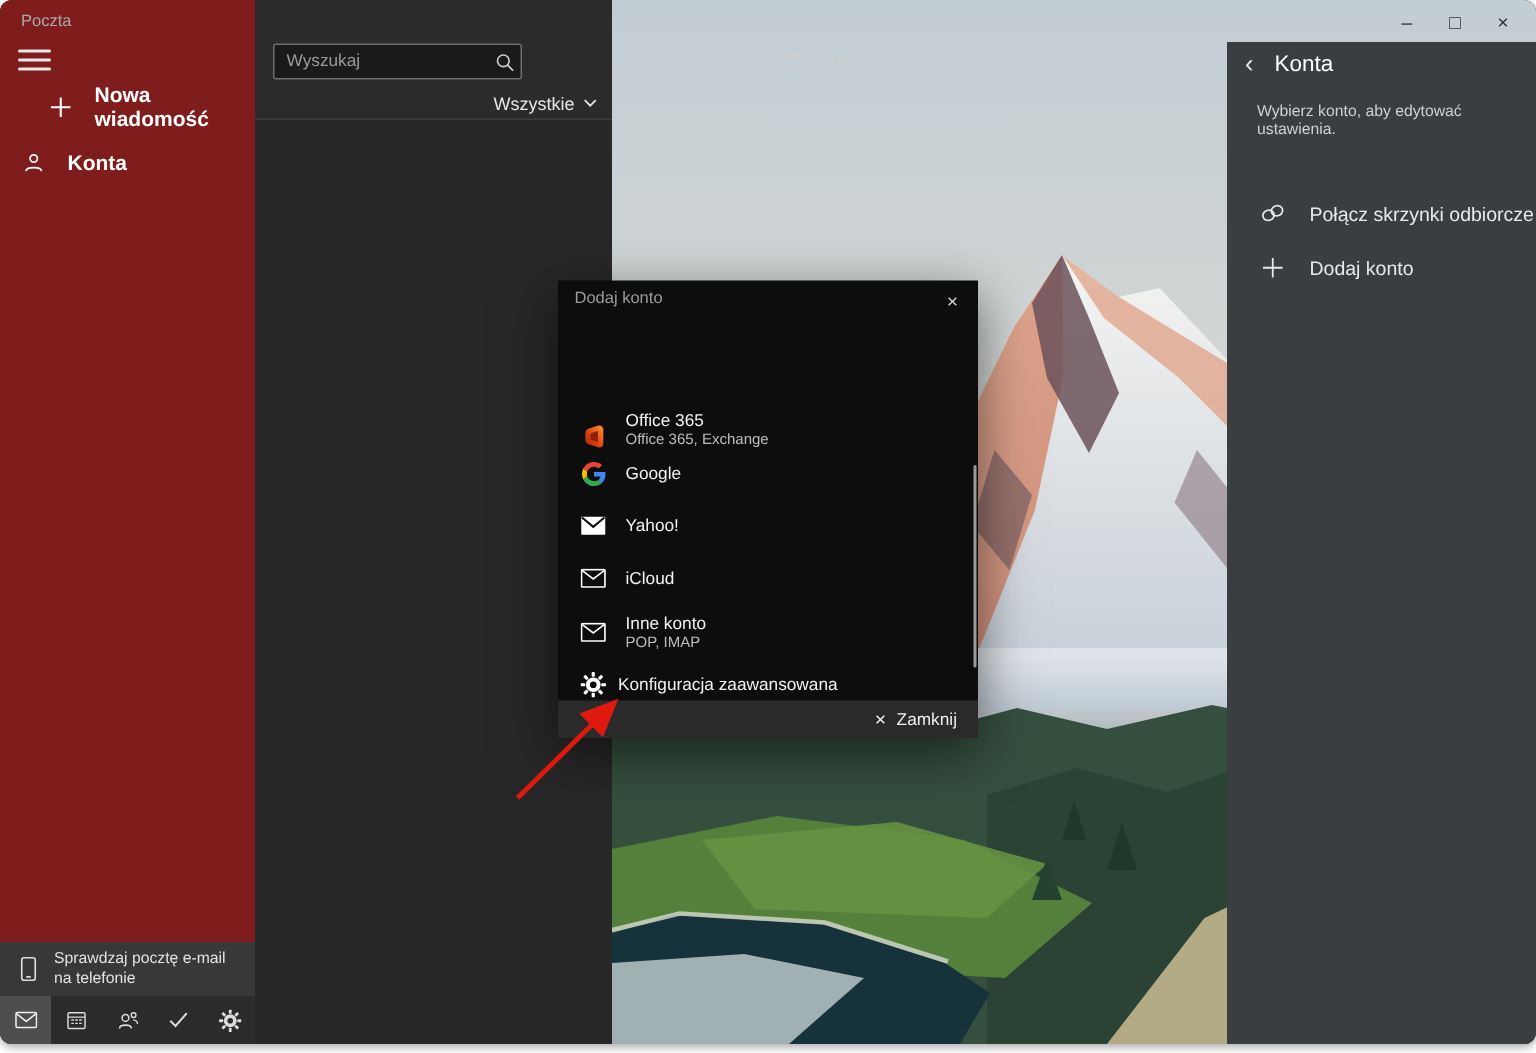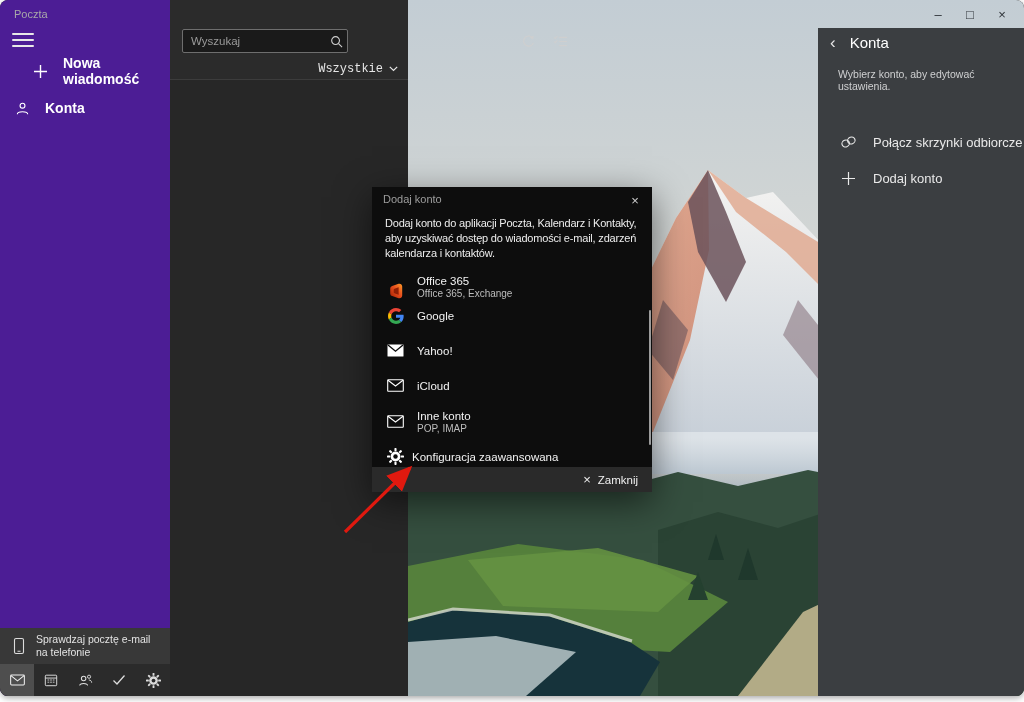--- a/index.html
+++ b/index.html
@@ -4,41 +4,41 @@
 <style>
   html,body{margin:0;padding:0;background:#fff;}
   body{width:1024px;height:702px;position:relative;font-family:"Liberation Sans",sans-serif;-webkit-font-smoothing:antialiased;}
   .window{position:absolute;left:0;top:0;width:1024px;height:696px;border-radius:8px;overflow:hidden;background:#1f1f1f;box-shadow:0 2px 6px rgba(0,0,0,.35);}
 
   
   .wallpaper{position:absolute;left:408px;top:0;width:616px;height:696px;}
   .wallpaper svg{display:block;width:100%;height:100%;}
 
   
-  .sidebar{position:absolute;left:0;top:0;width:170px;height:696px;background:#4c1d95;color:#fff;}
+  .sidebar{position:absolute;left:0;top:0;width:170px;height:696px;background:#7f1d1d;color:#fff;}
   .app-title{position:absolute;left:14px;top:8px;font-size:11px;color:#a9a9a9;}
   .hamburger{position:absolute;left:12px;top:30px;width:22px;height:20px;display:flex;flex-direction:column;justify-content:center;gap:4px;cursor:pointer;}
   .hamburger i{display:block;height:2px;background:#e8e8e8;border-radius:1px;}
   .side-item{position:absolute;left:0;width:170px;height:30px;display:flex;align-items:center;gap:14px;padding-left:14px;box-sizing:border-box;font-size:14px;font-weight:bold;color:#fff;cursor:pointer;}
   .side-item .ic{width:17px;height:17px;flex:0 0 auto;display:flex;align-items:center;justify-content:center;}
   .promo{position:absolute;left:0;top:628px;width:170px;height:36px;background:#383838;display:flex;align-items:center;gap:10px;padding-left:12px;box-sizing:border-box;cursor:pointer;}
   .promo .txt{font-size:10.5px;line-height:13px;color:#e3e3e3;width:118px;}
   .bottom-nav{position:absolute;left:0;top:664px;width:170px;height:32px;background:#2b2b2b;display:flex;align-items:stretch;}
   .nav-slot{flex:1;display:flex;align-items:center;justify-content:center;cursor:pointer;}
   .nav-slot.sel{background:#4e4e4e;}
 
   
   .pane{position:absolute;left:170px;top:0;width:238px;height:696px;background:#272727;}
   .pane-header{position:absolute;left:0;top:0;width:238px;height:80px;background:#2b2b2b;border-bottom:1px solid #3c3c3c;box-sizing:border-box;}
   .searchbox{position:absolute;left:12px;top:29px;width:164px;height:22px;background:#1a1a1a;border:1px solid #6e6e6e;border-radius:2px;display:flex;align-items:center;}
   .searchbox input{flex:1;background:transparent;border:none;outline:none;color:#ddd;font-size:11.5px;padding:0 4px 0 8px;font-family:"Liberation Sans",sans-serif;min-width:0;}
   .searchbox input::placeholder{color:#9a9a9a;}
   .searchbox .mag{width:22px;display:flex;align-items:center;justify-content:center;cursor:pointer;}
   .hdr-ic{position:absolute;top:32px;width:18px;height:18px;display:flex;align-items:center;justify-content:center;cursor:pointer;}
-  .filter-row{position:absolute;right:10px;top:62px;display:flex;align-items:center;gap:6px;color:#e6e6e6;font-size:12px;cursor:pointer;font-family:Liberation Mono, monospace;}
+  .filter-row{position:absolute;right:10px;top:62px;display:flex;align-items:center;gap:6px;color:#e6e6e6;font-size:12px;cursor:pointer;}
 
   
   .cap-btns{position:absolute;right:6px;top:2px;display:flex;z-index:4;}
   .cap-btn{width:32px;height:24px;display:flex;align-items:center;justify-content:center;color:#2e3338;font-size:13px;cursor:pointer;}
 
   
   .settings{position:absolute;left:818px;top:28px;width:206px;height:668px;background:#3b3e41;color:#fff;z-index:3;}
   .settings-hdr{position:absolute;left:12px;top:6px;display:flex;align-items:center;gap:14px;}
   .back-btn{font-size:17px;color:#e8e8e8;cursor:pointer;line-height:1;}
   .settings-title{font-size:15px;color:#fff;}
@@ -282,21 +282,20 @@
             <path d="M7.5,1 V14 M1,7.5 H14" stroke="#e9e9e9" stroke-width="1.2"></path>
           </svg>
       </span>
       <span>Dodaj konto</span>
     </div>
   </div>
 
   <div class="dialog">
     <div class="dlg-title">Dodaj konto</div>
     <div class="dlg-close">×</div>
-    <div class="dlg-desc">Dodaj konto do aplikacji Poczta, Kalendarz i Kontakty, aby uzyskiwać dostęp do wiadomości e-mail, zdarzeń kalendarza i kontaktów.</div>
 
     <div class="providers">
       <div class="prov" style="height:36px;align-items:flex-end;">
         <span class="ic">
           <svg class="ln" width="16" height="16" viewBox="0 0 16 16">
             <defs>
                 <linearGradient id="og" x1="0" y1="1" x2="1" y2="0">
                   <stop offset="0" stop-color="#a31d00"></stop>
                   <stop offset="0.55" stop-color="#e8501e"></stop>
                   <stop offset="1" stop-color="#ff9b28"></stop>

